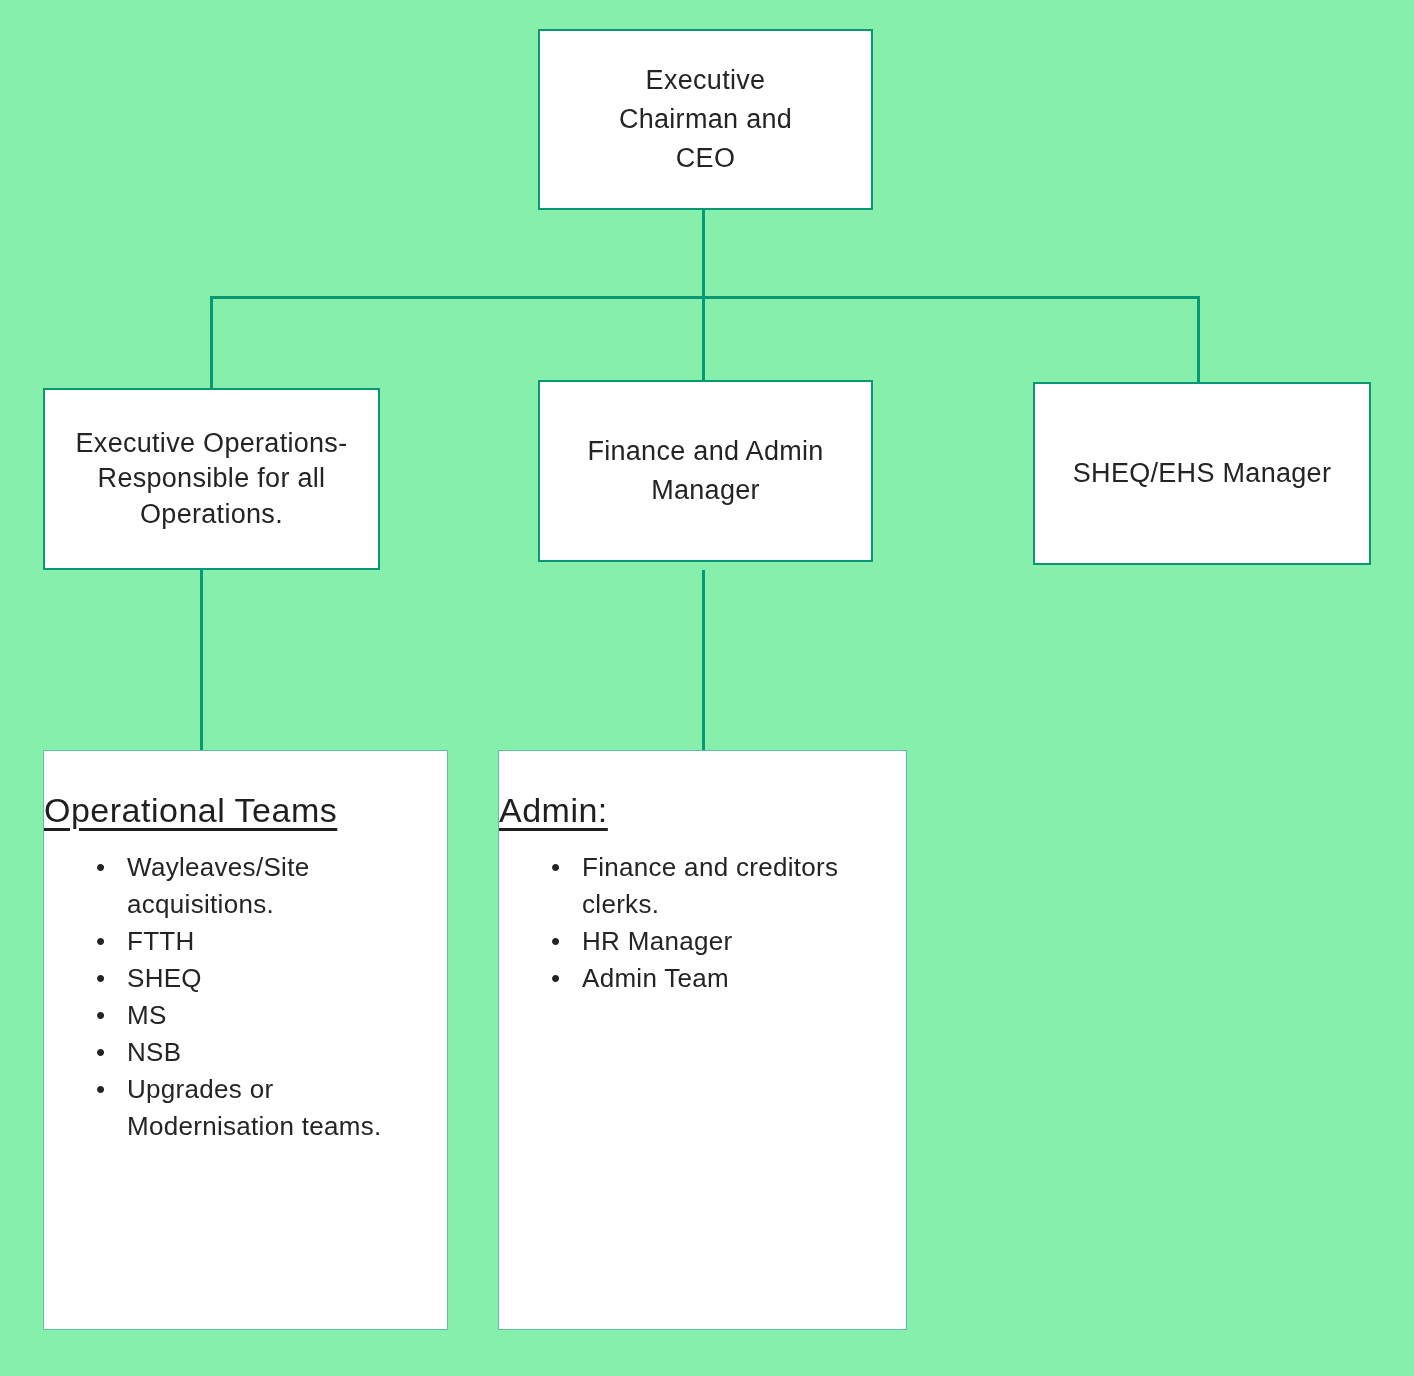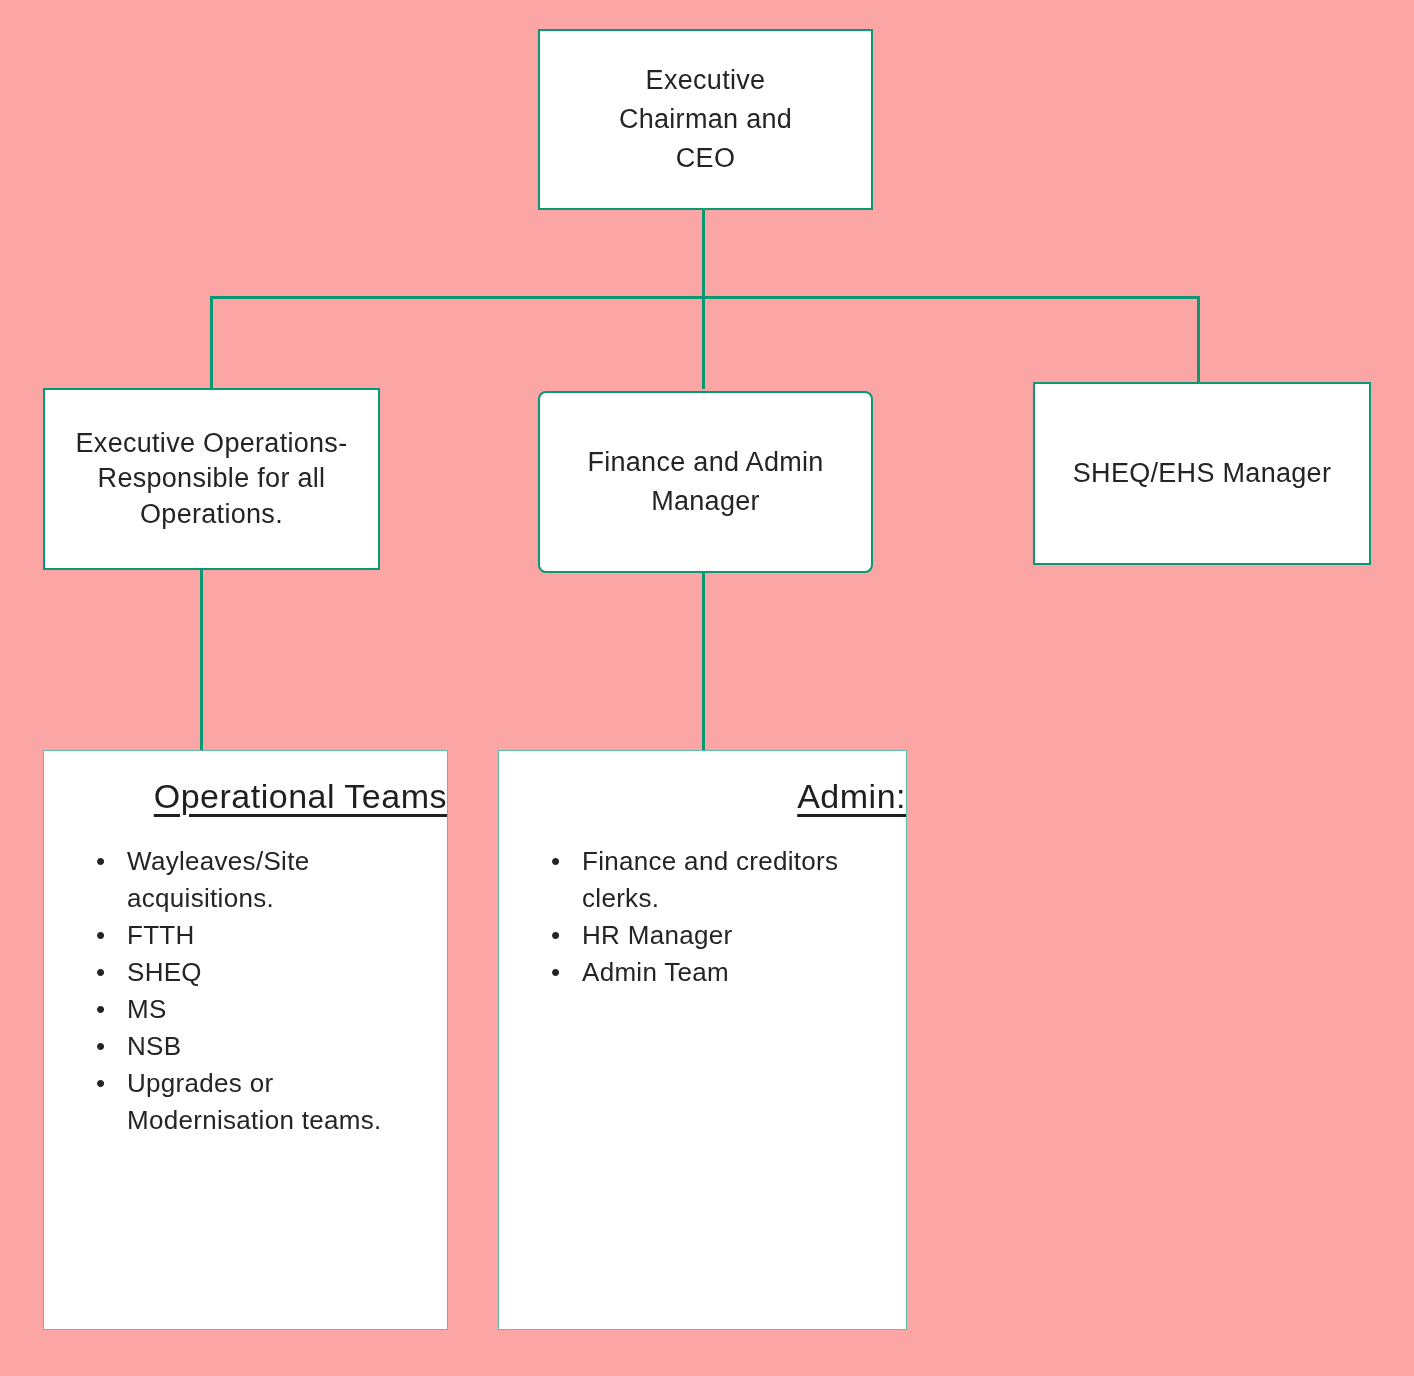--- a/index.html
+++ b/index.html
@@ -10,21 +10,21 @@
   * { box-sizing: border-box; }
   html, body { margin: 0; padding: 0; background: #ffffff; }
   body {
     font-family: "Liberation Sans", sans-serif;
     color: var(--text);
   }
   .canvas {
     position: relative;
     width: 1414px;
     height: 1376px;
-    background: #fca5a5;
+    background: #86efac;
     overflow: hidden;
   }
 
   
   .connector { position: absolute; background: var(--green); }
   .c-trunk      { left: 702px;  top: 210px; width: 3px;  height: 179px; }
   .c-hline      { left: 210px;  top: 296px; width: 990px; height: 3px;  }
   .c-left-drop  { left: 210px;  top: 296px; width: 3px;  height: 93px;  }
   .c-right-drop { left: 1197px; top: 296px; width: 3px;  height: 87px;  }
   .c-left-leaf  { left: 200px;  top: 570px; width: 3px;  height: 181px; }
@@ -38,50 +38,50 @@
     display: flex;
     align-items: center;
     justify-content: center;
     text-align: center;
     font-size: 27px;
     line-height: 1.45;
     letter-spacing: 0.3px;
   }
   .node-root { left: 538px;  top: 29px;  width: 335px; height: 181px; }
   .node-ops  { left: 43px;   top: 388px; width: 337px; height: 182px; line-height: 1.3; }
-  .node-fin  { left: 538px;  top: 391px; width: 335px; height: 182px; border-radius: 8px; }
+  .node-fin  { left: 538px;  top: 380px; width: 335px; height: 182px; }
   .node-sheq { left: 1033px; top: 382px; width: 338px; height: 183px; text-align: center; }
 
   .root-label { display: inline-block; max-width: 230px; }
   .ops-label  { display: inline-block; max-width: 305px; }
   .fin-label  { display: inline-block; max-width: 260px; }
   .sheq-label { display: inline-block; max-width: 320px; }
 
   
   .leaf {
     position: absolute;
     background: #ffffff;
     border: 1px solid var(--leaf-border);
   }
   .leaf-left  { left: 43px;  top: 750px; width: 405px; height: 580px; }
   .leaf-right { left: 498px; top: 750px; width: 409px; height: 580px; }
 
   .leaf-heading {
-    margin-top: 26px;
-    text-align: right;
+    margin-top: 40px;
+    text-align: left;
     font-size: 34px;
     color: #1f1f1f;
     letter-spacing: 0.5px;
     text-decoration: underline;
     text-decoration-thickness: 2.5px;
     text-underline-offset: 6px;
   }
   .leaf-list {
     list-style: none;
-    margin: 27px 20px 0 52px;
+    margin: 19px 20px 0 52px;
     padding: 0;
     font-size: 26px;
     line-height: 37px;
     letter-spacing: 0.3px;
   }
   .leaf-list li { position: relative; padding-left: 31px; }
   .leaf-list li::before {
     content: "\2022";
     position: absolute;
     left: 0;

